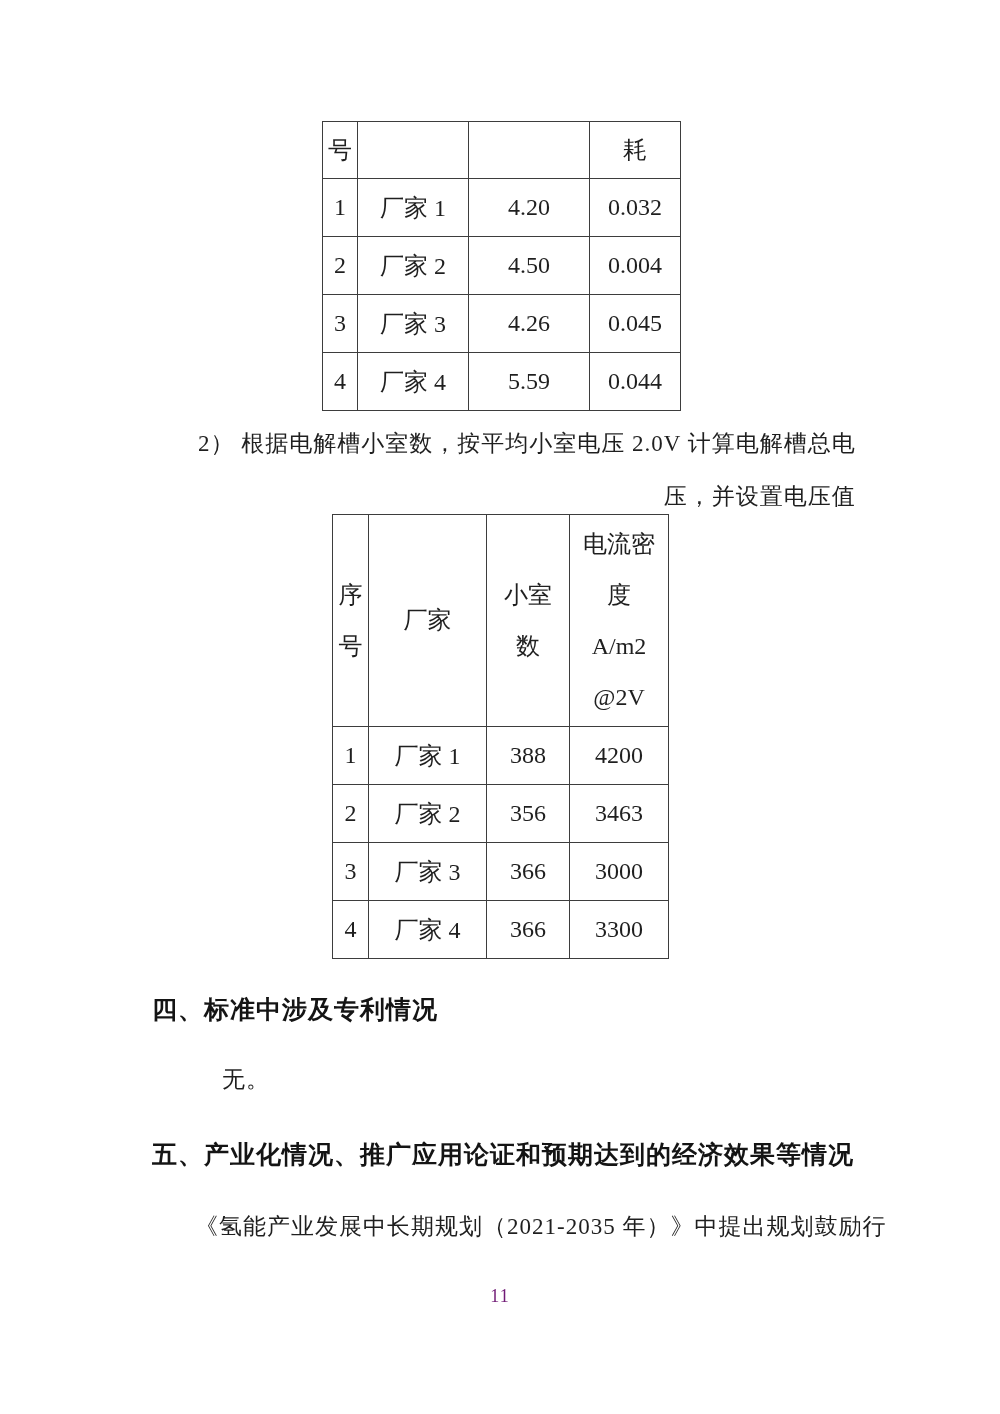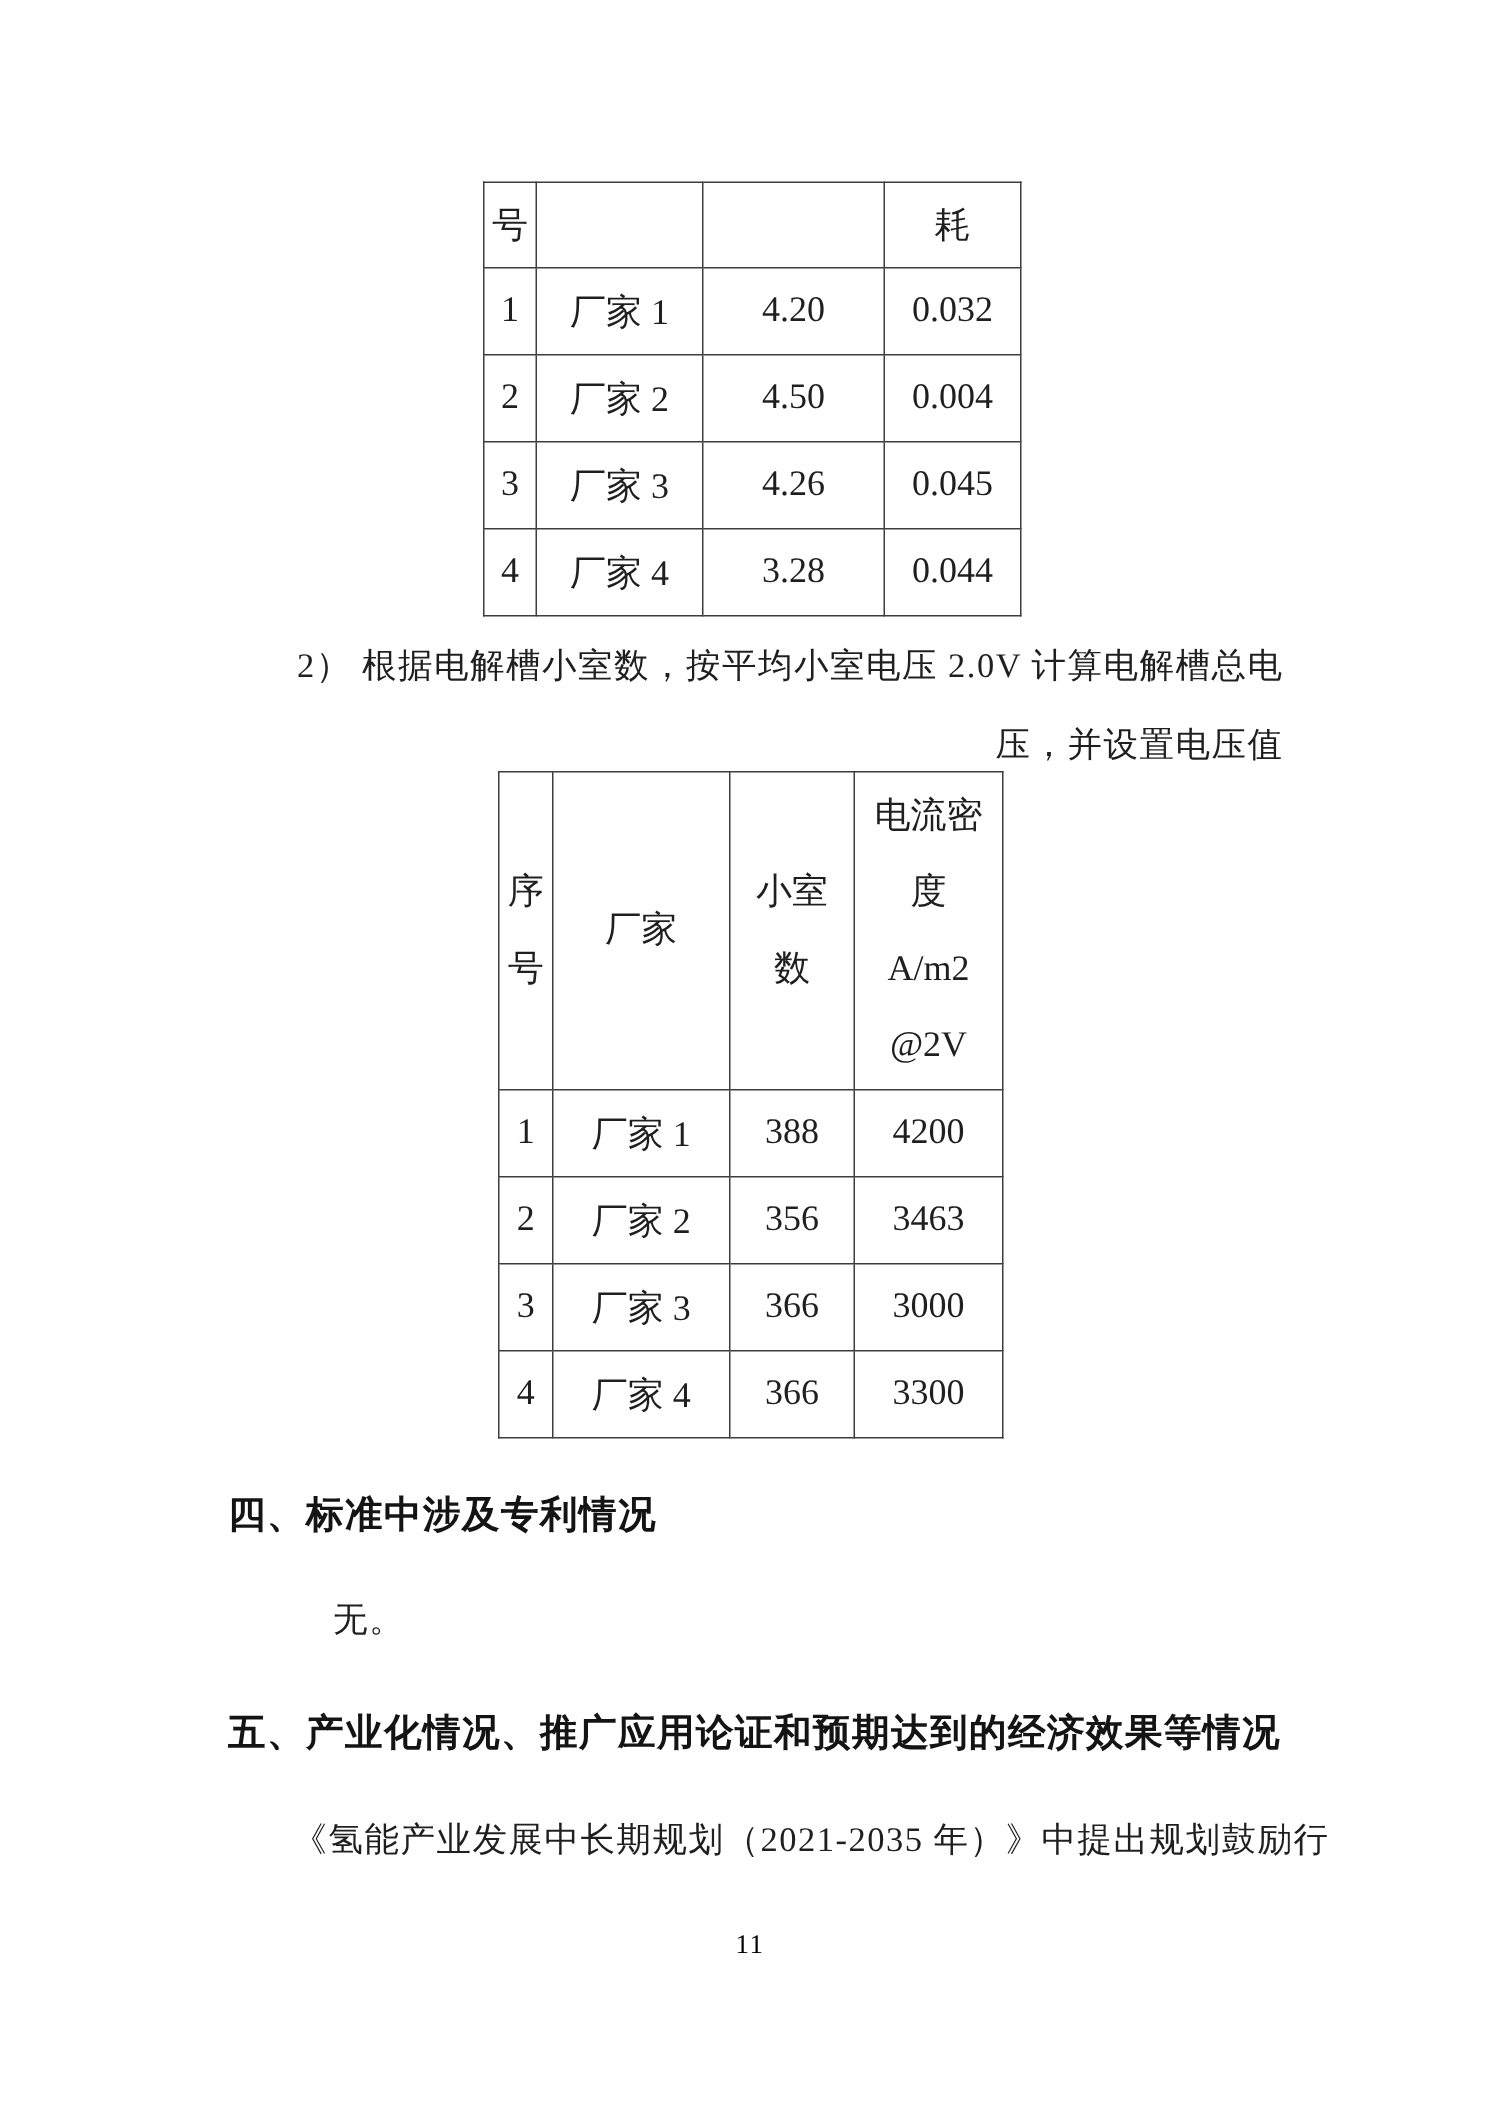--- a/index.html
+++ b/index.html
@@ -80,21 +80,21 @@
   #sec4-body { left: 222px; top: 1064px; }
   #heading5 { left: 152px; top: 1138px; }
   #para2    { left: 195px; top: 1211px; }
 
   #page-number {
     left: 0;
     right: 0;
     top: 1286px;
     text-align: center;
     font-size: 18px;
-    color: #000000;
+    color: #701a75;
     letter-spacing: 1px;
   }
 </style>
 </head>
 <body>
 
 <div class="page">
 
   <table id="table1" class="doc-table">
     <tbody>
@@ -118,21 +118,21 @@
       </tr>
       <tr class="row">
         <td class="c0">3</td>
         <td class="c1">厂家 3</td>
         <td class="c2">4.26</td>
         <td class="c3">0.045</td>
       </tr>
       <tr class="row">
         <td class="c0">4</td>
         <td class="c1">厂家 4</td>
-        <td class="c2">3.28</td>
+        <td class="c2">5.59</td>
         <td class="c3">0.044</td>
       </tr>
     </tbody>
   </table>
 
   <div id="para1" class="abs body-text">
     <div class="indent">2）  根据电解槽小室数，按平均小室电压 2.0V 计算电解槽总电</div>
     <div>压，并设置电压值</div>
   </div>
 

